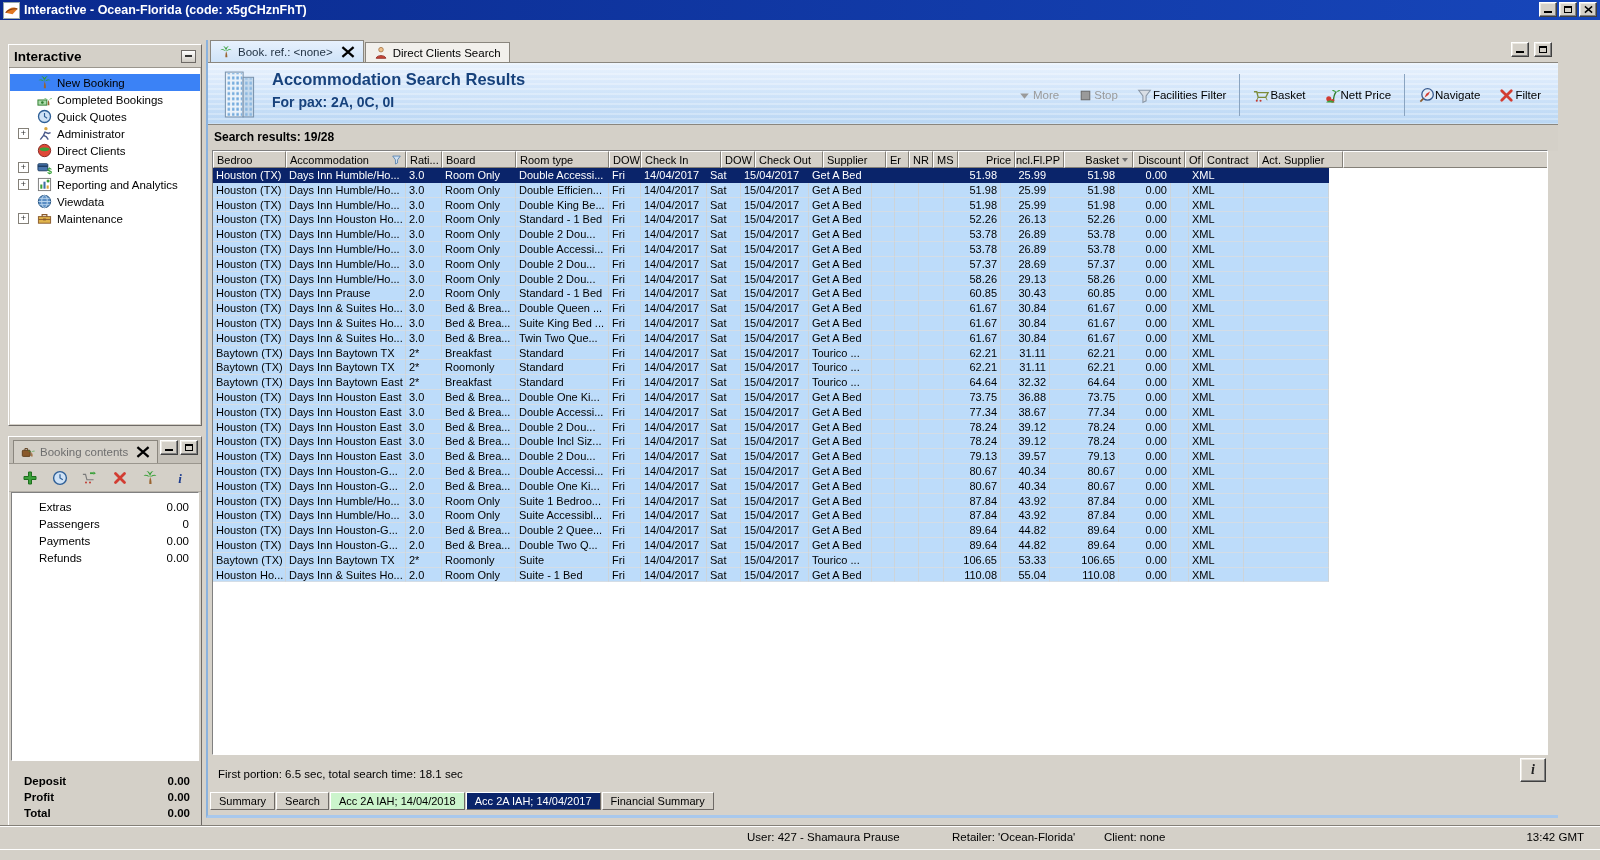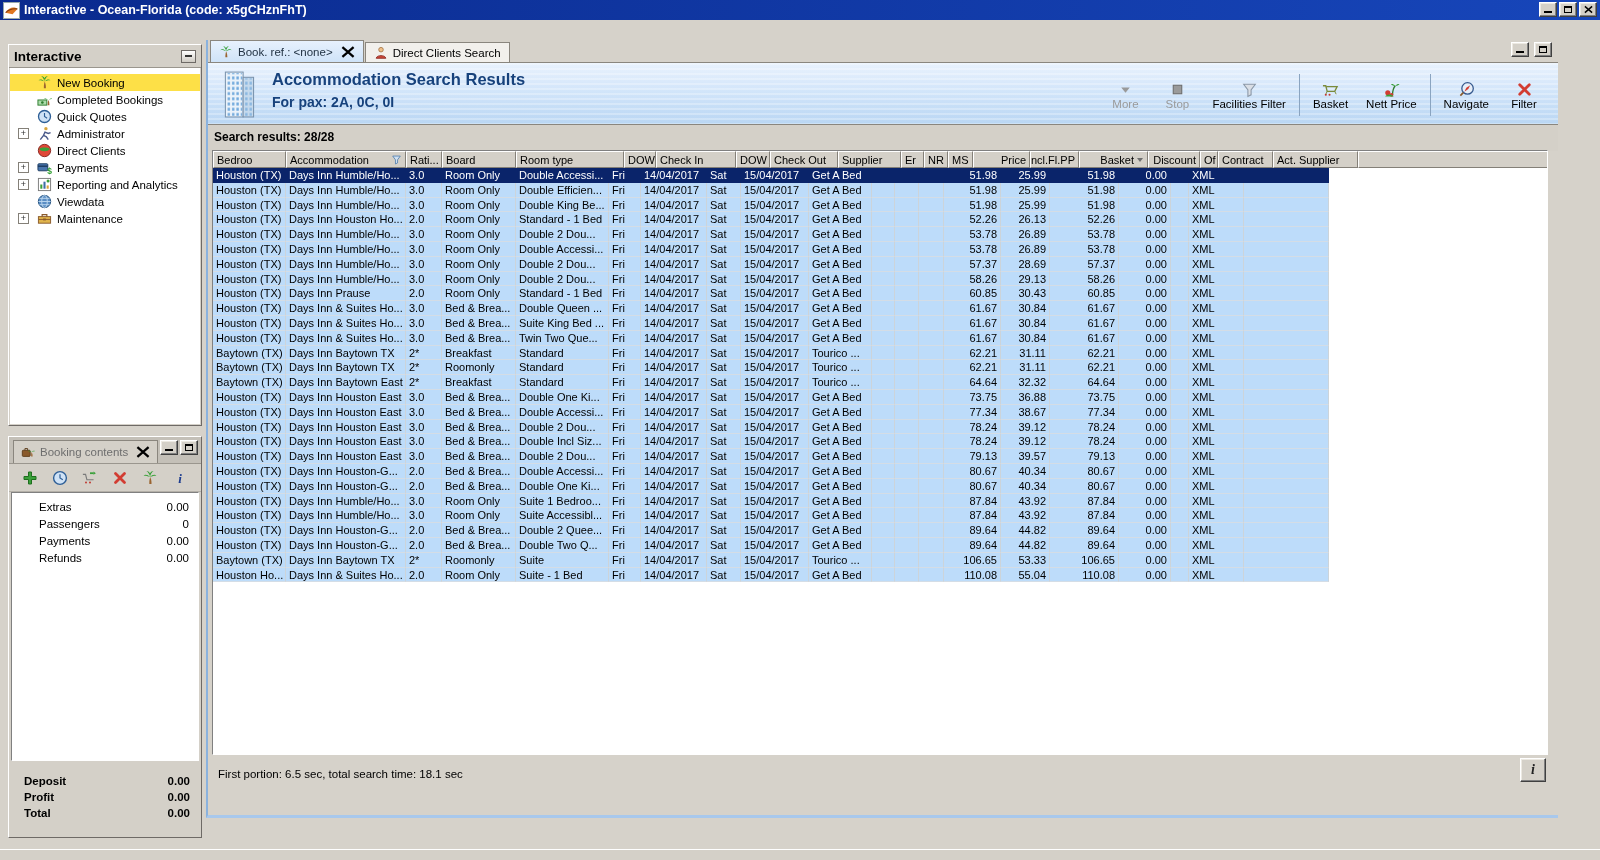--- a/index.html
+++ b/index.html
@@ -34,21 +34,21 @@
 
   
   #sidebar{left:8px;top:44px;width:194px;height:382px}
   #sidebar-header{height:22px;display:flex;align-items:center;justify-content:space-between;
     padding:0 5px;font-weight:bold;font-size:13.5px;border-bottom:1px solid #9a968e}
   .collapse-btn{width:15px;height:13px;border:1px solid #6e6a66;background:linear-gradient(#fff,#cfcbc3);
     display:flex;align-items:center;justify-content:center;box-sizing:border-box}
   .collapse-btn i{display:block;width:7px;height:2px;background:#333}
   #tree{position:absolute;top:23px;left:1px;right:1px;bottom:1px;background:#fff;padding-top:6px;overflow:hidden}
   .tree-item{position:relative;height:17px;display:flex;align-items:center;font-size:11.5px}
-  .tree-item.selected{background:#fde047}
+  .tree-item.selected{background:#3b82f6}
   .expand-box{position:absolute;left:8px;top:3px;width:11px;height:11px;border:1px solid #848078;
     background:#fff;font-size:9px;line-height:9px;text-align:center;color:#333;box-sizing:border-box}
   .tree-icon{position:absolute;left:27px;top:1px;width:15px;height:15px}
   .tree-label{position:absolute;left:47px;white-space:nowrap}
 
   
   #booking{left:8px;top:436px;width:194px;height:402px}
   #bk-tabstrip{position:relative;height:26px;background:#c4c0b8;border-bottom:1px solid #9a968e}
   #bk-tab{position:absolute;left:4px;top:3px;height:23px;background:#d4d0c8;border:1px solid #8a867e;
     border-bottom:none;display:flex;align-items:center;gap:5px;padding:0 7px;color:#6e6e6e;box-sizing:border-box}
@@ -76,21 +76,21 @@
   .panel-btns{position:absolute;top:2px;right:6px;display:flex;gap:3px}
 
   #banner{position:absolute;top:22px;left:0;right:0;height:62px;
     background:repeating-linear-gradient(180deg,rgba(255,255,255,.28) 0 2px,rgba(255,255,255,0) 2px 5px),
                linear-gradient(180deg,#e9f2fd 0%,#d2e5fa 45%,#b9d6f3 100%);
     border-top:1px solid #8a867e}
   #banner-icon{position:absolute;left:14px;top:7px;width:36px;height:48px}
   #banner-title{position:absolute;left:64px;top:7px;font-size:16.5px;font-weight:bold;color:#17427c}
   #banner-sub{position:absolute;left:64px;top:31px;font-size:14px;font-weight:bold;color:#17427c}
   #toolbar{position:absolute;right:8px;top:5px;height:54px;display:flex;align-items:center}
-  .tbtn{display:flex;flex-direction:column;align-items:center;justify-content:flex-end;
+  .tbtn{display:flex;align-items:center;justify-content:flex-end;
     padding:3px 9px;font-size:11.5px;min-width:34px}
   .tbtn .icon{width:17px;height:17px}
   .tbtn.disabled{color:#9a9a9a}
   .tb-sep{width:1px;height:42px;background:#8aa4c0;margin:0 4px}
 
   #results-bar{position:absolute;top:84px;left:0;right:0;height:26px;background:#d4d0c8;border-top:1px solid #8a867e}
   #results-label{position:absolute;left:6px;top:5px;font-weight:bold;font-size:12px}
 
   #table-wrap{position:absolute;top:110px;left:4px;right:10px;height:605px;background:#fff;
     border:1px solid;border-color:#808080 #fff #fff #808080;overflow:hidden;box-sizing:border-box}
@@ -484,21 +484,21 @@
               <svg viewBox="0 0 16 16">
                 <path d="M3.5 3.5l9 9m0-9l-9 9" stroke="#d23c32" stroke-width="2.6" stroke-linecap="round"></path>
               </svg>
             </span>
             <span>Filter</span>
           </div>
         </div>
     </div>
 
     <div id="results-bar">
-      <span id="results-label">Search results: 28/28</span>
+      <span id="results-label">Search results: 19/28</span>
     </div>
 
     <div id="table-wrap">
       <div id="thead">
           <div class="th" style="width:73px">
             <span>Bedroo</span>
           </div>
           <div class="th" style="width:120px">
             <span>Accommodation</span>
             <span class="icon hdr-filter">
@@ -506,21 +506,21 @@
                 <path d="M2.5 3h11L9.5 8.5V13l-3 1.5V8.5z" fill="#cfe0f2" stroke="#3b6ea5"></path>
               </svg>
             </span>
           </div>
           <div class="th" style="width:36px">
             <span>Rati...</span>
           </div>
           <div class="th" style="width:74px">
             <span>Board</span>
           </div>
-          <div class="th" style="width:108px">
+          <div class="th" style="width:93px">
             <span>Room type</span>
           </div>
           <div class="th" style="width:32px">
             <span>DOW</span>
           </div>
           <div class="th" style="width:80px">
             <span>Check In</span>
           </div>
           <div class="th" style="width:34px">
             <span>DOW</span>
@@ -1185,16 +1185,29 @@
             <div class="td" style="width:55px">XML</div>
             <div class="td" style="width:85px"></div>
           </div>
         </div>
     </div>
 
     <div id="portion-text">First portion: 6.5 sec, total search time: 18.1 sec</div>
     <div id="info-btn">
       <span>i</span>
     </div>
+    <div id="bottom-tabs">
+        <div class="btab">Summary</div>
+        <div class="btab">Search</div>
+        <div class="btab green">Acc 2A IAH; 14/04/2018</div>
+        <div class="btab active">Acc 2A IAH; 14/04/2017</div>
+        <div class="btab">Financial Summary</div>
+      </div>
   </div>
 
+  <div id="statusbar">
+    <span id="status-user">User: 427 - Shamaura Prause</span>
+    <span id="status-retailer">Retailer: 'Ocean-Florida'</span>
+    <span id="status-client">Client: none</span>
+    <span id="status-time">13:42 GMT</span>
+  </div>
   <div id="bottom-edge"></div>
 </div>
 
 </body></html>

